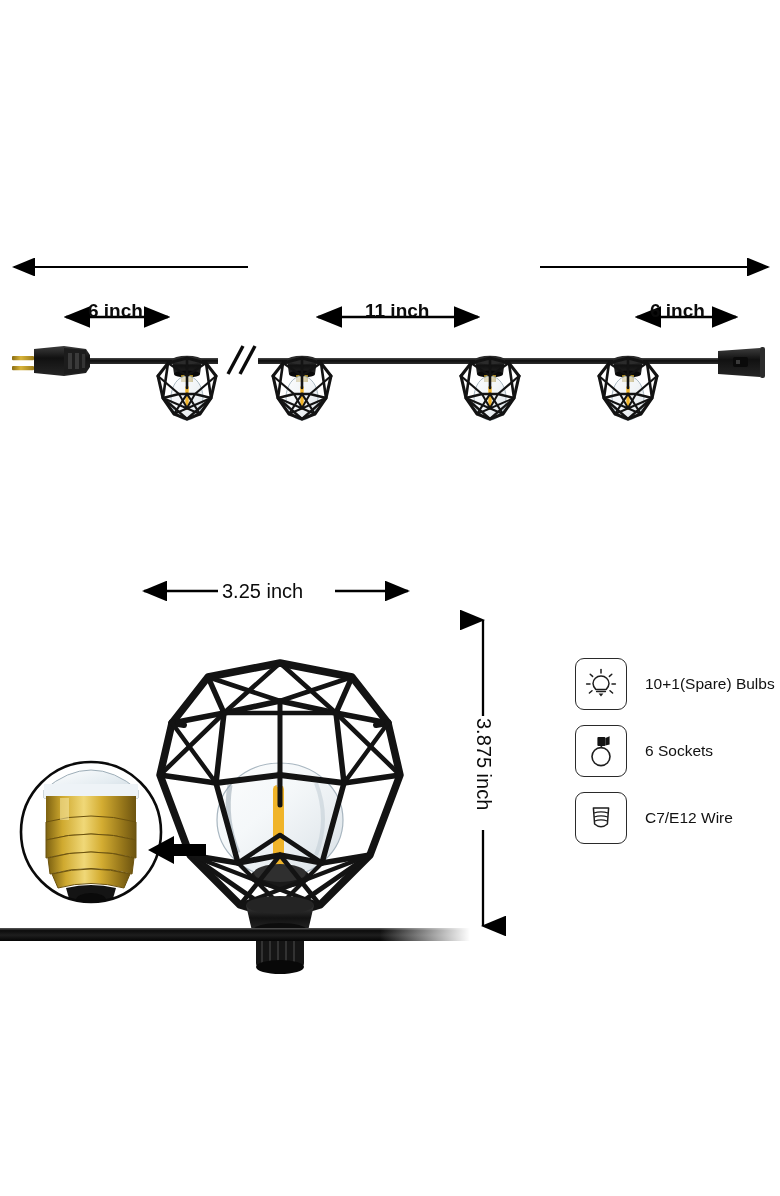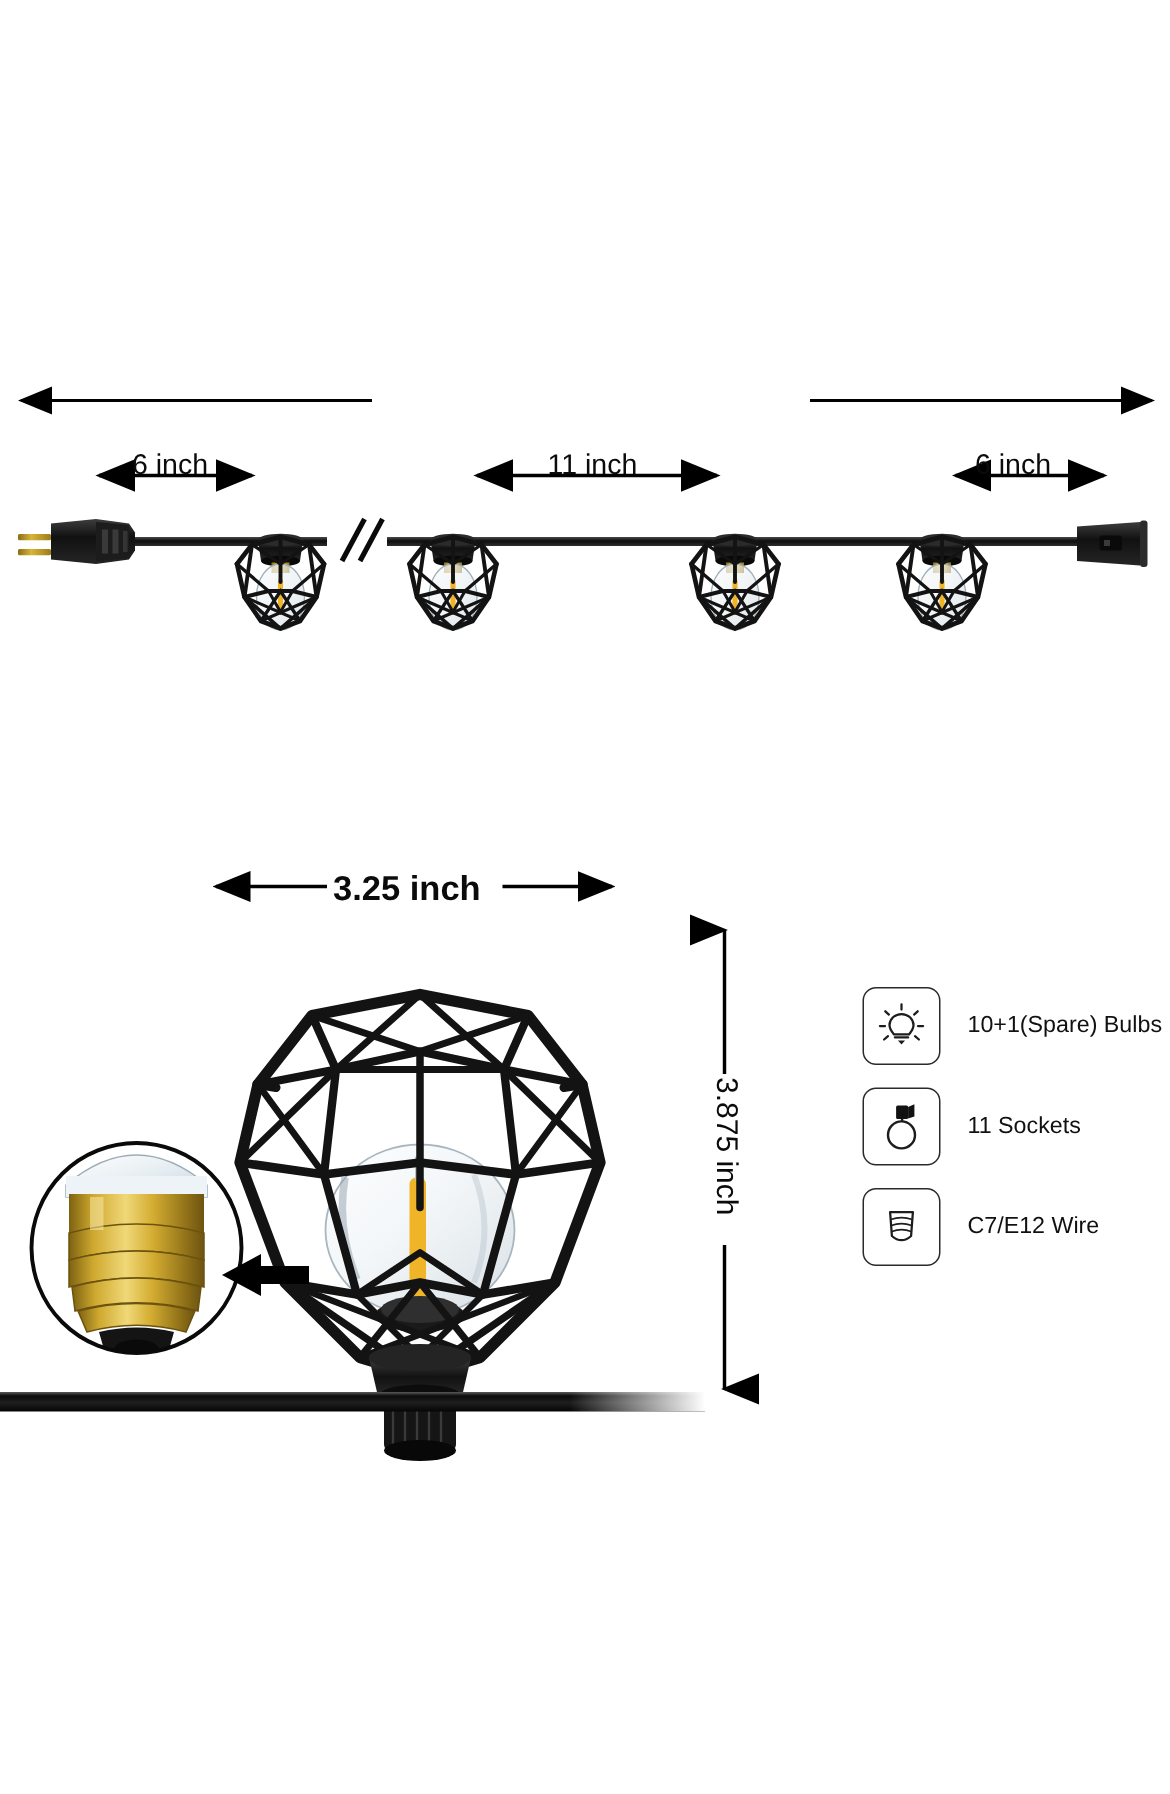--- a/index.html
+++ b/index.html
@@ -26,26 +26,26 @@
     color: #0b0b0b;
     line-height: 1;
   }
   .dim-total {
     font-size: 22px;
     font-weight: 700;
     letter-spacing: .1px;
   }
   .dim-seg {
     font-size: 19px;
+    font-weight: 700;
+    text-align: center;
+  }
+  .dim-cage-w {
+    font-size: 20px;
     font-weight: 400;
-    text-align: center;
-  }
-  .dim-cage-w {
-    font-size: 23px;
-    font-weight: 700;
   }
   .dim-cage-h {
     font-size: 20px;
     font-weight: 400;
     transform-origin: 0 0;
     transform: rotate(90deg);
   }
 
   
   .feature-list {
@@ -404,21 +404,21 @@
 
     <div class="feature-row">
       <span class="feature-icon">
         <svg width="34" height="34" viewBox="0 0 34 34">
           <rect x="13.4" y="3" width="8" height="9" rx="1" fill="#121212"></rect>
           <path d="M21.4,4 L25.6,2.2 L25.6,10.4 L21.4,11.6 z" fill="#121212"></path>
           <line x1="17.4" y1="12" x2="17.4" y2="15" stroke="#1d1d1d" stroke-width="1.6"></line>
           <circle cx="17" cy="22.6" r="9" fill="#fff" stroke="#1d1d1d" stroke-width="1.6"></circle>
         </svg>
       </span>
-      <span class="feature-text">11 Sockets</span>
+      <span class="feature-text">6 Sockets</span>
     </div>
 
     <div class="feature-row">
       <span class="feature-icon">
         <svg width="34" height="34" viewBox="0 0 34 34">
           <g stroke="#1d1d1d" stroke-width="1.5" fill="#fff" stroke-linejoin="round">
             <path d="M9.4,7 L24.6,7 L23.4,23 Q17,28.6 10.6,23 z"></path>
           </g>
           <g stroke="#1d1d1d" stroke-width="1.2" fill="none">
             <path d="M9.8,12 Q17,9.6 24.2,12"></path>

